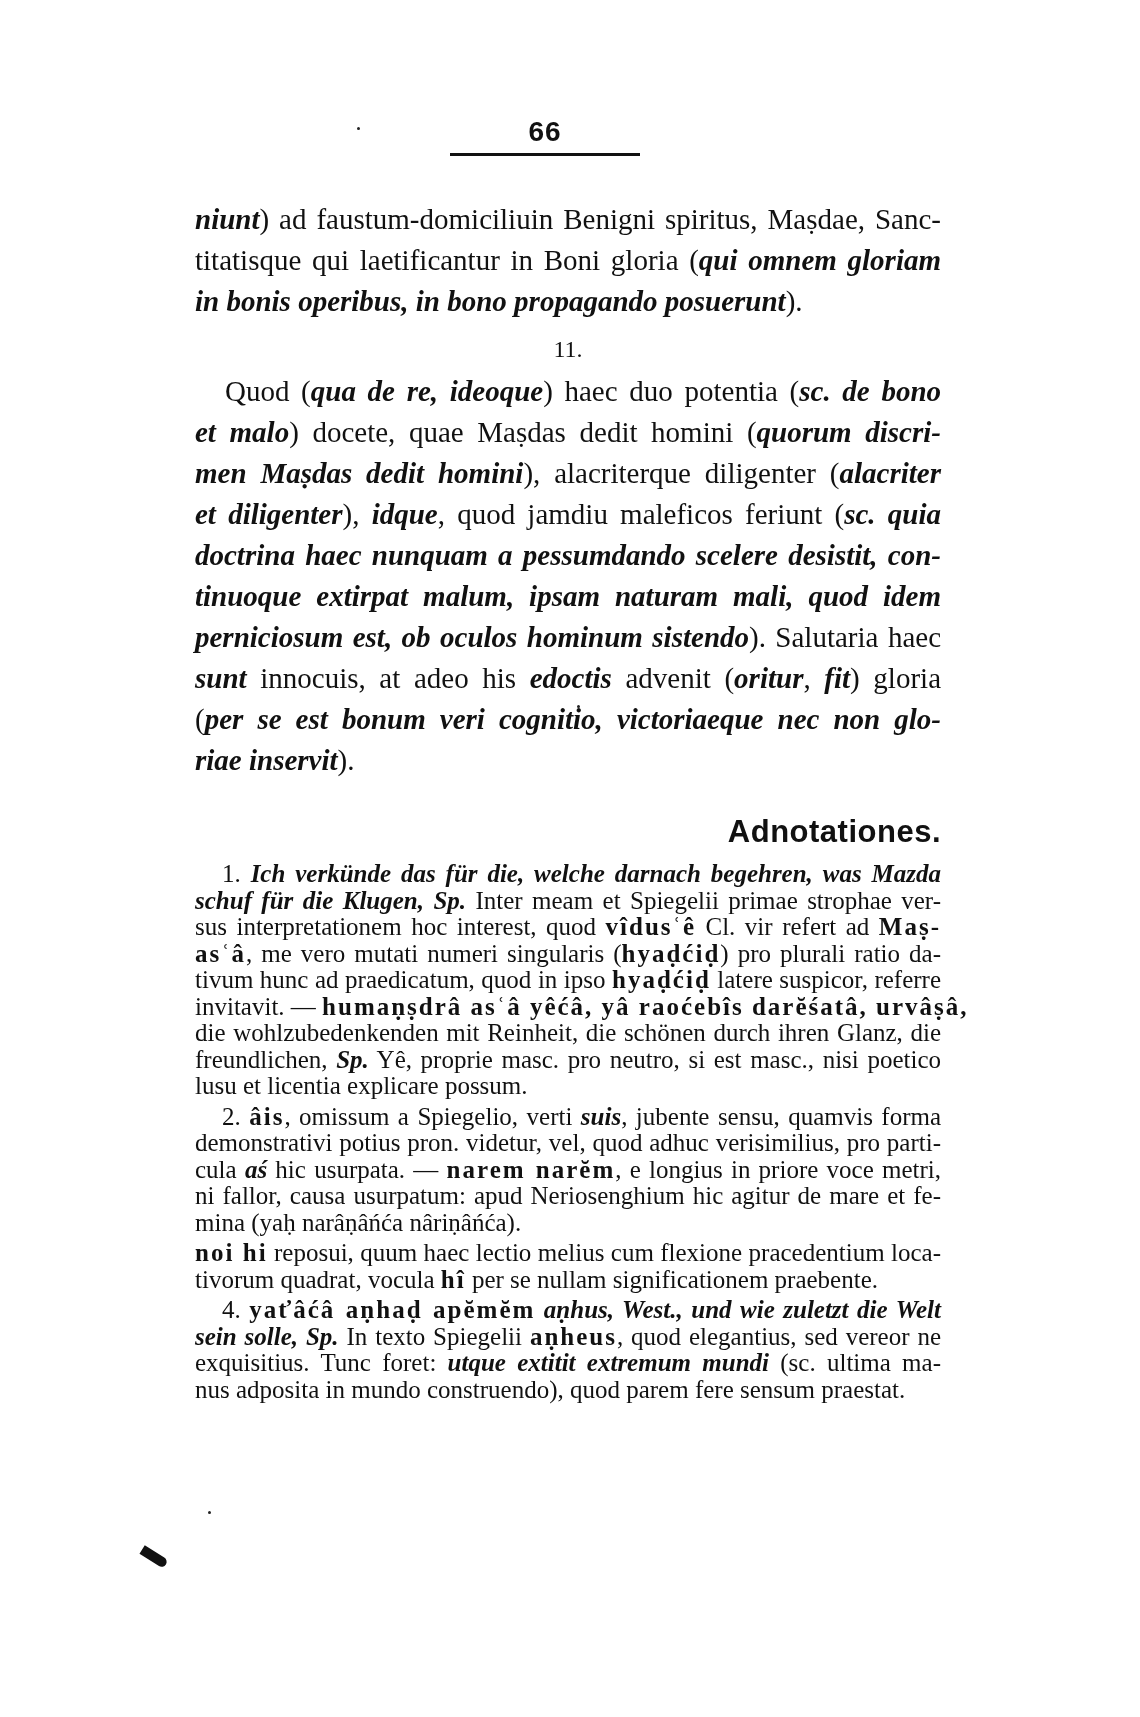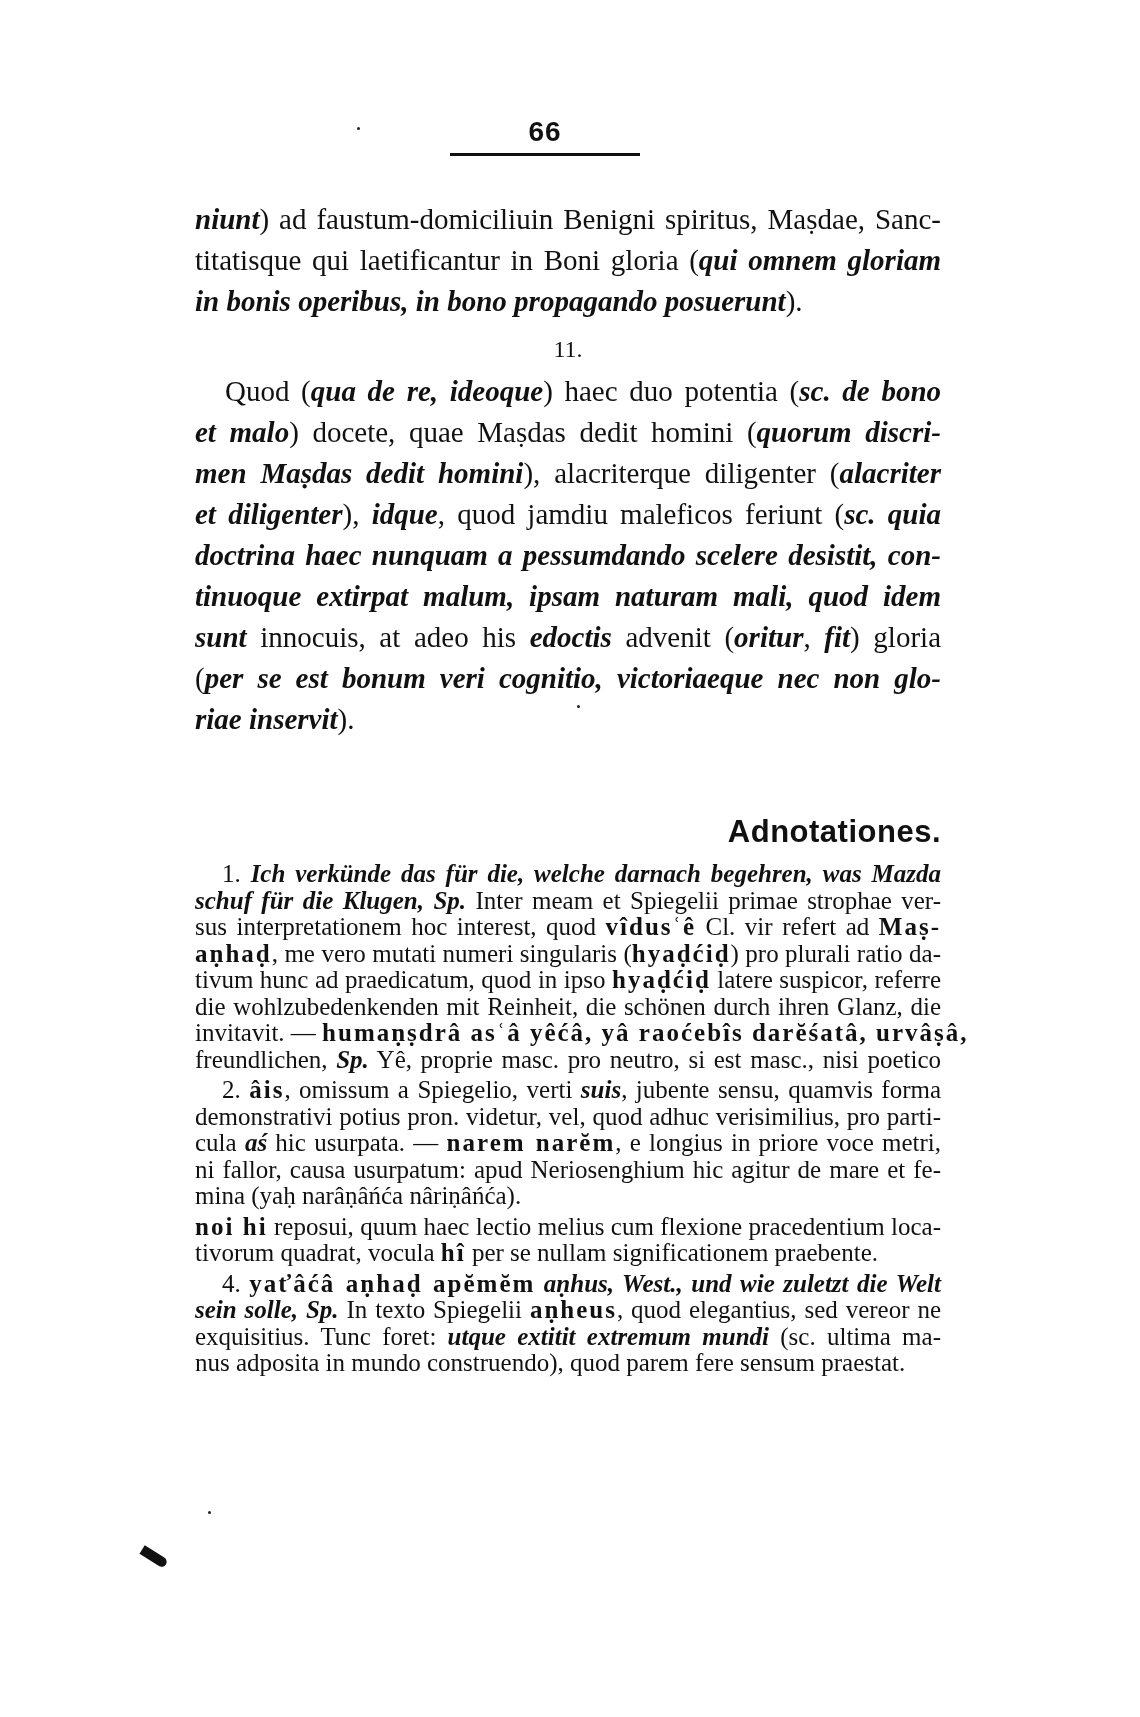--- a/index.html
+++ b/index.html
@@ -147,37 +147,39 @@
 
   <div class="stanza-number">11.</div>
 
   <div class="body-text" id="stanza" style="top:371px;">
       <span class="line indent"><span>Quod (</span><span class="it">qua de re, ideoque</span><span>) haec duo potentia (</span><span class="it">sc.</span><span> </span><span class="it">de bono</span></span>
       <span class="line"><span class="it">et malo</span><span>) docete, quae Maṣdas dedit homini (</span><span class="it">quorum discri-</span></span>
       <span class="line"><span class="it">men Maṣdas dedit homini</span><span>), alacriterque diligenter (</span><span class="it">alacriter</span></span>
       <span class="line"><span class="it">et diligenter</span><span>), </span><span class="it">idque</span><span>, quod jamdiu maleficos feriunt (</span><span class="it">sc. quia</span></span>
       <span class="line"><span class="it">doctrina haec nunquam a pessumdando scelere desistit, con-</span></span>
       <span class="line"><span class="it">tinuoque extirpat malum, ipsam naturam mali, quod idem</span></span>
+      <span class="line"><span class="it">perniciosum est, ob oculos hominum sistendo</span><span>). Salutaria haec</span></span>
       <span class="line"><span class="it">sunt</span><span> innocuis, at adeo his </span><span class="it">edoctis</span><span> advenit (</span><span class="it">oritur</span><span>, </span><span class="it">fit</span><span>) gloria</span></span>
       <span class="line"><span>(</span><span class="it">per se est bonum veri cognitio, victoriaeque nec non glo-</span></span>
       <span class="line last"><span class="it">riae inservit</span><span>).</span></span>
     </div>
 
   <div class="section-heading">Adnotationes.</div>
 
   <div class="notes" id="notes">
       <div>
         <span class="line indent"><span>1. </span><span class="it">Ich verkünde das für die, welche darnach begehren, was Mazda</span></span>
         <span class="line"><span class="it">schuf für die Klugen, Sp.</span><span> Inter meam et Spiegelii primae strophae ver-</span></span>
         <span class="line"><span>sus interpretationem hoc interest, quod </span><span class="spaced">vîdusʿê</span><span> Cl. vir refert ad </span><span class="spaced">Maṣ-</span></span>
-        <span class="line"><span class="spaced">aṇhaḍ</span><span>, me vero mutati numeri singularis (</span><span class="spaced">hyaḍćiḍ</span><span>) pro plurali ratio da-</span></span>
+        <span class="line"><span class="spaced">asʿâ</span><span>, me vero mutati numeri singularis (</span><span class="spaced">hyaḍćiḍ</span><span>) pro plurali ratio da-</span></span>
         <span class="line"><span>tivum hunc ad praedicatum, quod in ipso </span><span class="spaced">hyaḍćiḍ</span><span> latere suspicor, referre</span></span>
+        <span class="line"><span>invitavit. — </span><span class="spaced">humaṇṣdrâ asʿâ yêćâ, yâ raoćebîs darĕśatâ, urvâṣâ,</span></span>
         <span class="line"><span>die wohlzubedenkenden mit Reinheit, die schönen durch ihren Glanz, die</span></span>
-        <span class="line"><span>invitavit. — </span><span class="spaced">humaṇṣdrâ asʿâ yêćâ, yâ raoćebîs darĕśatâ, urvâṣâ,</span></span>
         <span class="line"><span>freundlichen, </span><span class="it">Sp.</span><span> Yê, proprie masc. pro neutro, si est masc., nisi poetico</span></span>
+        <span class="line last"><span>lusu et licentia explicare possum.</span></span>
       </div>
       <div class="note-gap"></div>
       <div>
         <span class="line indent"><span>2. </span><span class="spaced">âis</span><span>, omissum a Spiegelio, verti </span><span class="it">suis</span><span>, jubente sensu, quamvis forma</span></span>
         <span class="line"><span>demonstrativi potius pron. videtur, vel, quod adhuc verisimilius, pro parti-</span></span>
         <span class="line"><span>cula </span><span class="it">aś</span><span> hic usurpata. — </span><span class="spaced">narem narĕm</span><span>, e longius in priore voce metri,</span></span>
         <span class="line"><span>ni fallor, causa usurpatum: apud Neriosenghium hic agitur de mare et fe-</span></span>
         <span class="line last"><span>mina (yaḥ narâṇâńća nâriṇâńća).</span></span>
       </div>
       <div class="note-gap"></div>

